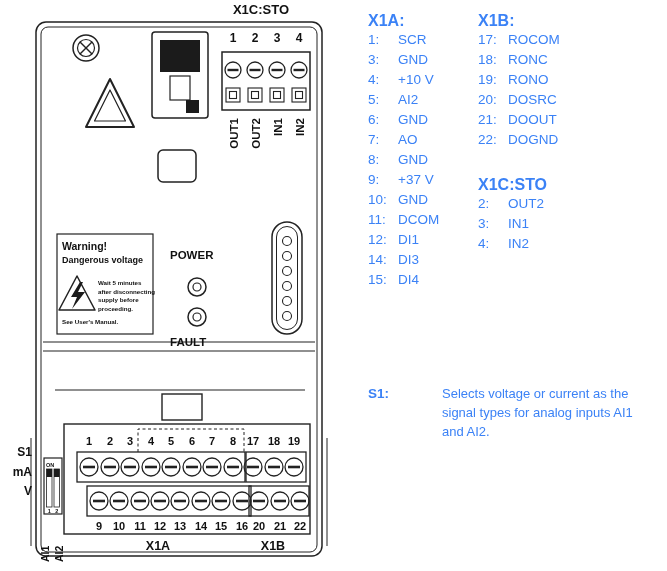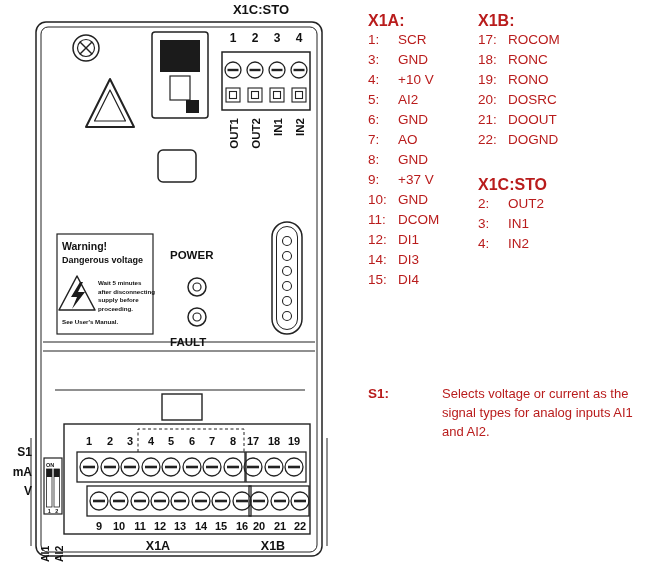--- a/index.html
+++ b/index.html
@@ -1,17 +1,17 @@
 <!DOCTYPE html>
 <html><head>
 <meta charset="utf-8">
 <style>
   html,body{margin:0;padding:0;background:#fff;}
   .screen{position:relative;width:667px;height:571px;background:#fff;
-          font-family:"Liberation Sans",sans-serif;color:#b91c1c;overflow:hidden;}
+          font-family:"Liberation Sans",sans-serif;color:#3b82f6;overflow:hidden;}
   svg{position:absolute;left:0;top:0;}
   svg text{font-family:"Liberation Sans",sans-serif;fill:#111;}
   .legend-col{position:absolute;top:12px;}
   .col-x1a{left:368px;}
   .col-x1b{left:478px;}
   .hdr{font-size:16px;font-weight:bold;height:18px;line-height:18px;}
   .lrow{font-size:13.5px;height:20px;line-height:20px;white-space:nowrap;}
   .lrow .num{display:inline-block;width:30px;}
   .gap{height:26px;}
   .note{position:absolute;left:368px;top:384px;display:flex;gap:44px;}

